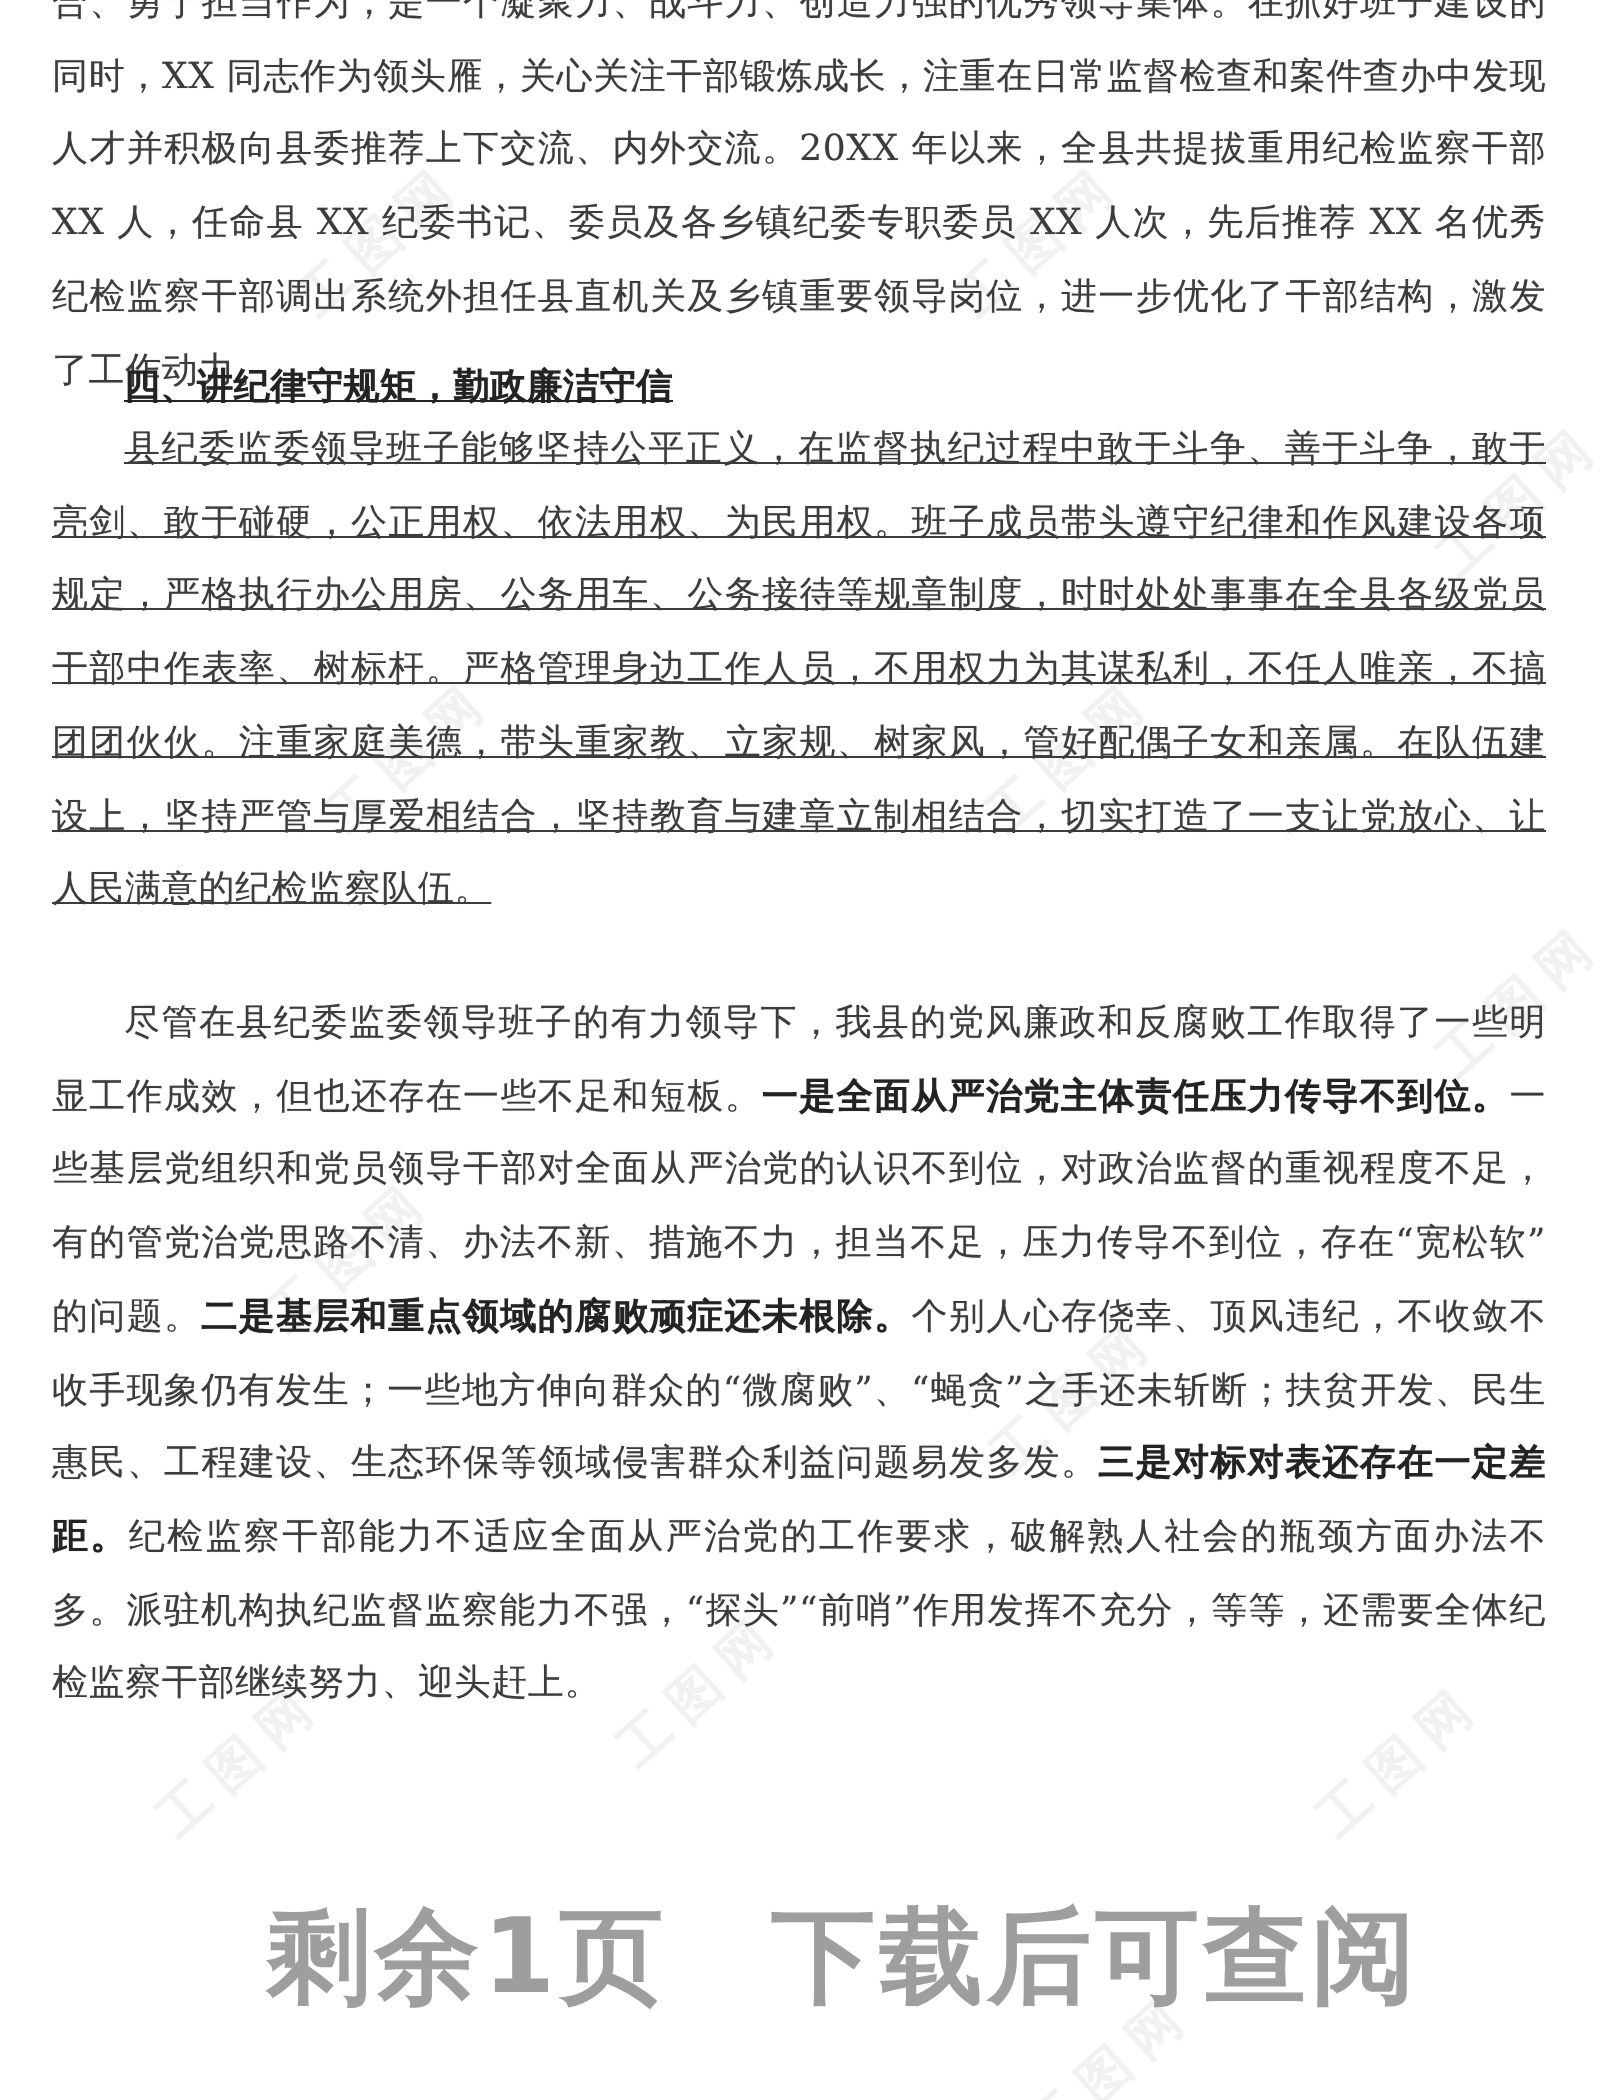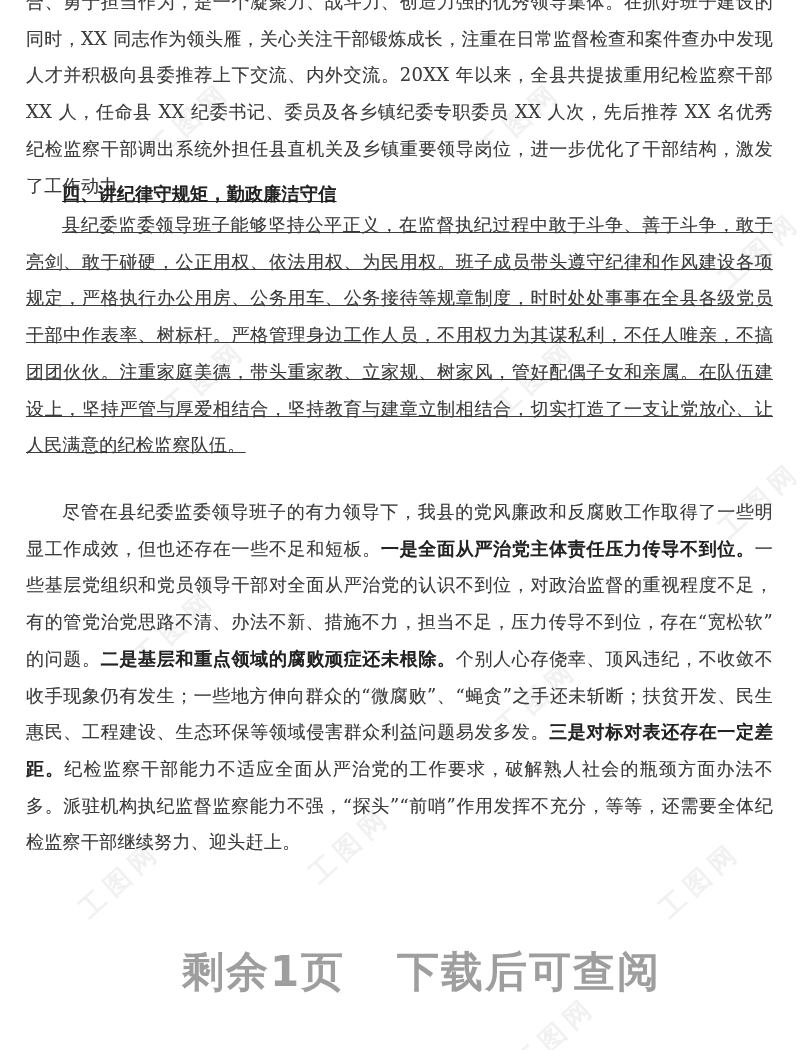--- a/index.html
+++ b/index.html
@@ -59,21 +59,21 @@
   }
 
   
   .preview-footer {
     position: absolute;
     top: 944px;
     left: 0;
     width: 800px;
     text-align: center;
     font-family: "DejaVu Sans", "Liberation Sans", sans-serif;
-    font-size: 42px;
+    font-size: 52px;
     font-weight: 700;
     color: var(--footer-text, #9e9e9e);
     letter-spacing: 2px;
   }
   .preview-footer .inner { display: inline-block; margin-left: 43px; }
   .preview-footer .dl { margin-left: 52px; }
 </style>
 </head>
 <body>
 

